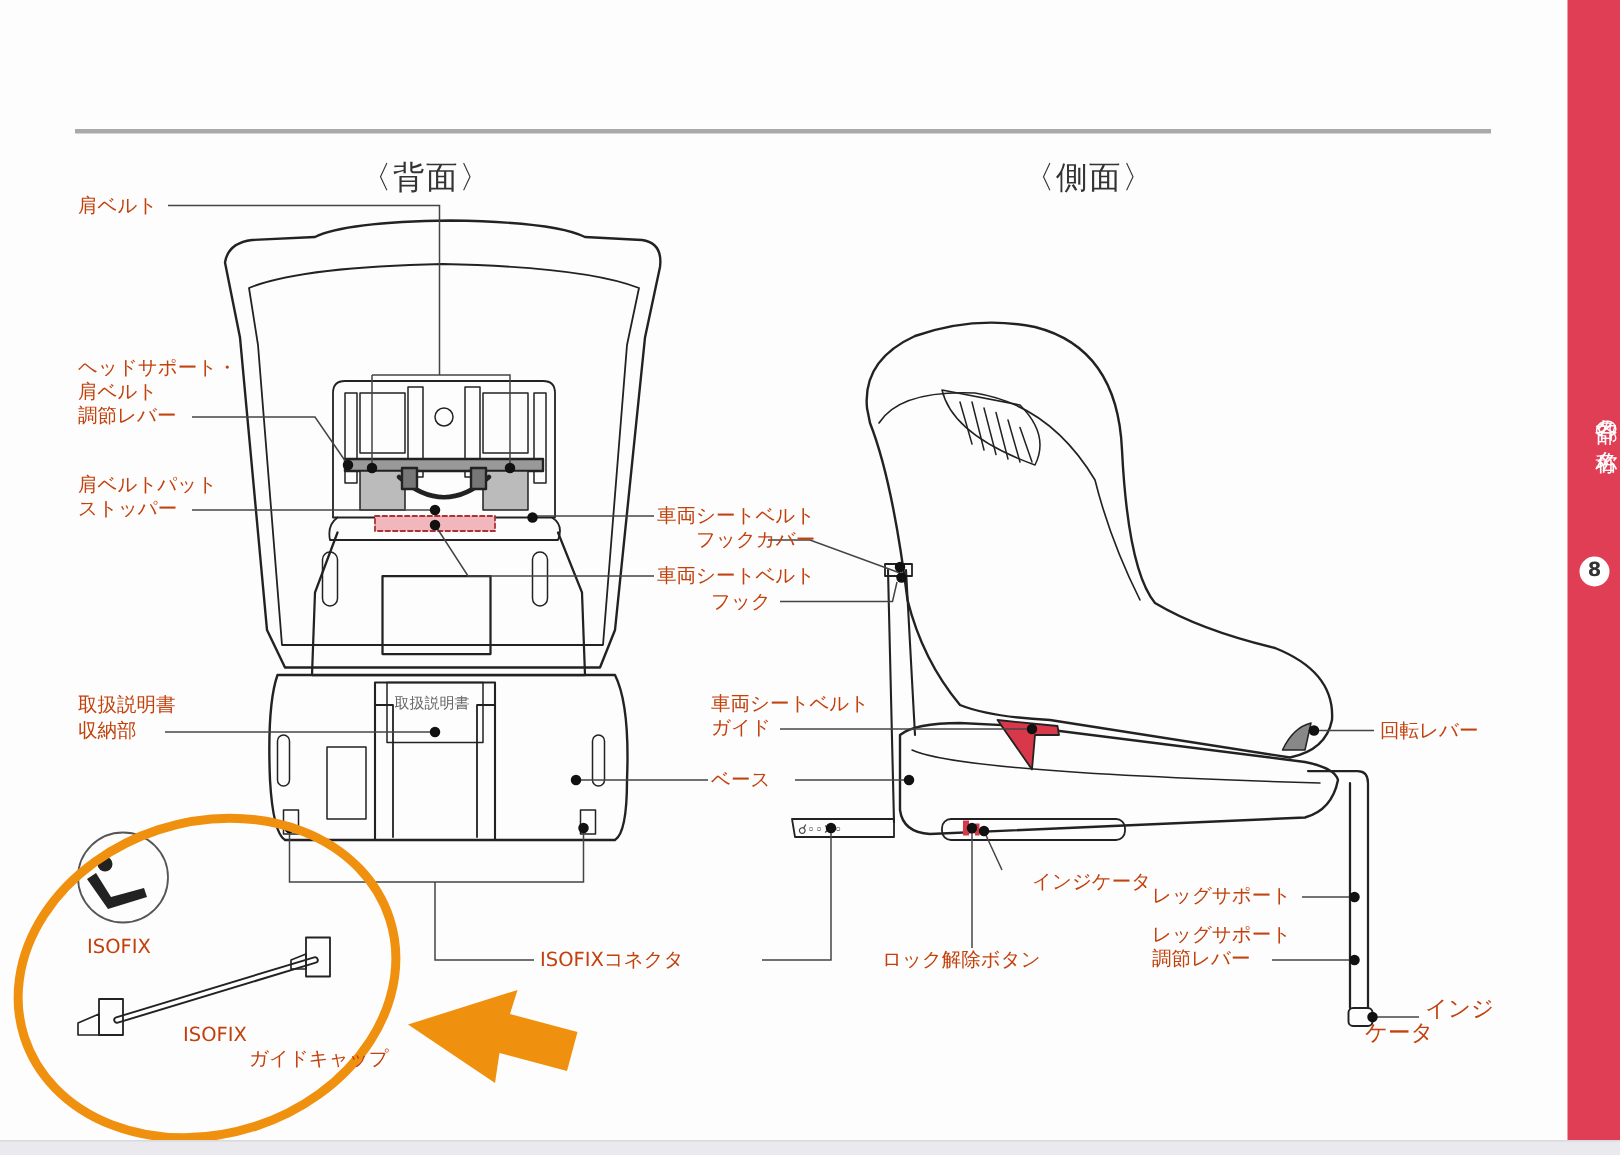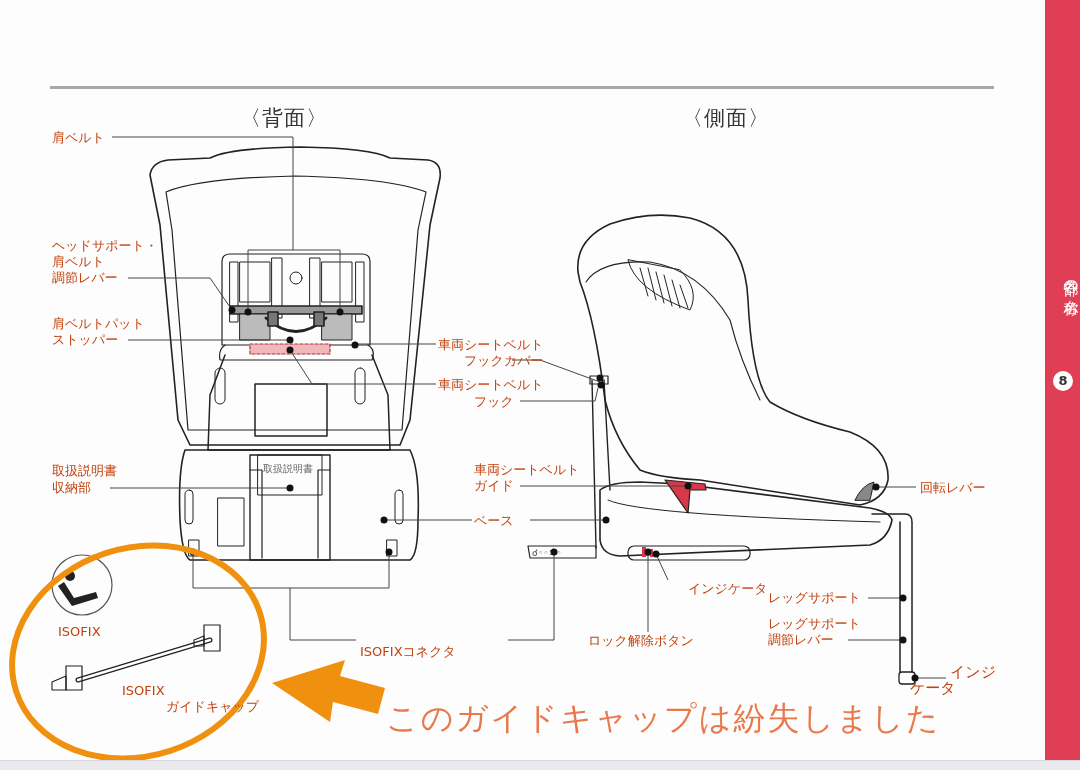--- a/index.html
+++ b/index.html
@@ -186,34 +186,33 @@
   <div class="label" style="left:52px;top:270px;">調節レバー</div>
   <div class="label" style="left:52px;top:316px;">肩ベルトパット</div>
   <div class="label" style="left:52px;top:332px;">ストッパー</div>
   <div class="label" style="left:438px;top:337px;">車両シートベルト</div>
   <div class="label" style="left:464px;top:353px;">フックカバー</div>
   <div class="label" style="left:438px;top:377px;">車両シートベルト</div>
   <div class="label" style="left:474px;top:394px;">フック</div>
   <div class="label" style="left:52px;top:463px;">取扱説明書</div>
   <div class="label" style="left:52px;top:480px;">収納部</div>
   <div class="manual-slot-text" style="left:263px;top:462px;">取扱説明書</div>
-  <div class="label" style="left:360px;top:633px;margin-top:11px;">ISOFIXコネクタ</div>
+  <div class="label" style="left:360px;top:633px;">ISOFIXコネクタ</div>
 
   <div class="label" style="left:474px;top:462px;">車両シートベルト</div>
   <div class="label" style="left:474px;top:478px;">ガイド</div>
   <div class="label" style="left:474px;top:513px;">ベース</div>
   <div class="label" style="left:920px;top:480px;">回転レバー</div>
   <div class="label" style="left:688px;top:581px;">インジケータ</div>
   <div class="label" style="left:588px;top:633px;text-align:right;">ロック解除ボタン</div>
   <div class="label" style="left:768px;top:590px;">レッグサポート</div>
   <div class="label" style="left:768px;top:616px;">レッグサポート</div>
   <div class="label" style="left:768px;top:632px;">調節レバー</div>
   <div class="label small" style="left:950px;top:665px;">インジ</div>
   <div class="label small" style="left:910px;top:681px;">ケータ</div>
 
   <div class="label" style="left:58px;top:624px;">ISOFIX</div>
   <div class="label" style="left:122px;top:683px;">ISOFIX</div>
   <div class="label" style="left:122px;top:699px;margin-left:44px;">ガイドキャップ</div>
 
-  <div class="note">このガイドキャップは紛失しました</div>
 
   <div class="bottom-bar"></div>
 </div>
 
 </body></html>

